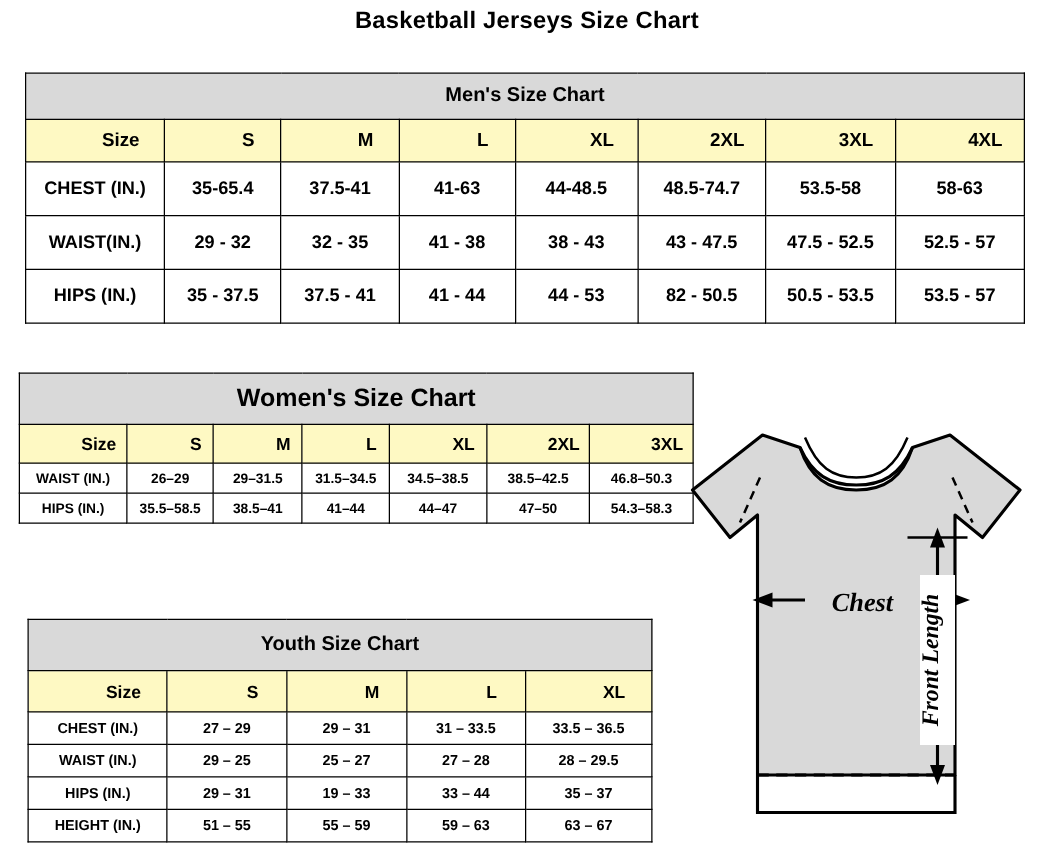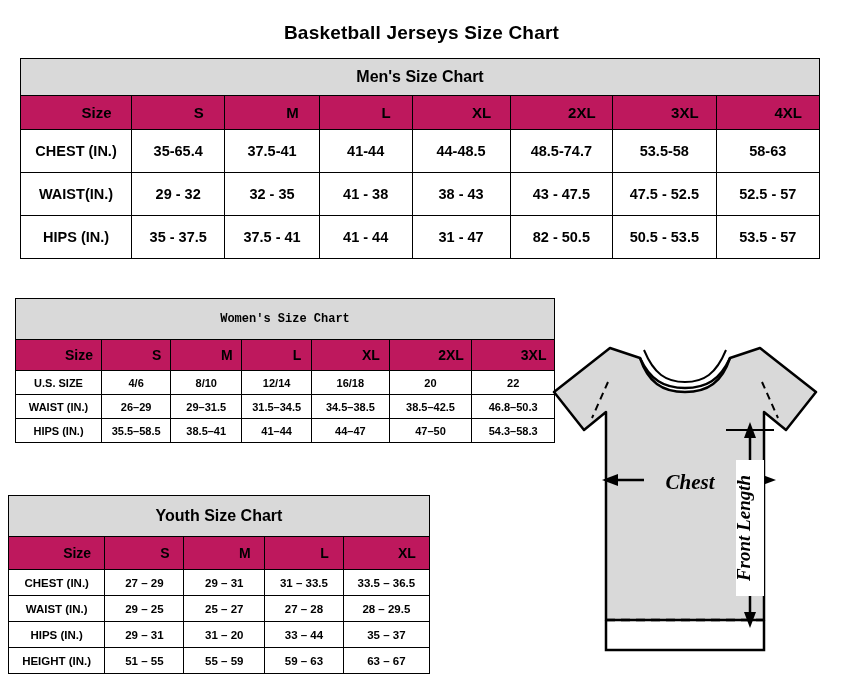--- a/index.html
+++ b/index.html
@@ -10,21 +10,21 @@
   body {
     width: 843px;
     height: 679px;
     position: relative;
     font-family: "Liberation Sans", sans-serif;
     color: #000000;
     overflow: hidden;
   }
   #page-title {
     position: absolute;
-    top: 22px;
+    top: 6px;
     left: 0;
     width: 843px;
     text-align: center;
     font-size: 19px;
     font-weight: bold;
     letter-spacing: 0.2px;
   }
 
   table.chart {
     border-collapse: collapse;
@@ -39,51 +39,51 @@
     background: #ffffff;
     padding: 0;
   }
   td.hdr-band {
     background: #d9d9d9 !important;
     font-size: 16px;
     font-weight: bold;
     margin-left: 46px;
   }
   tr.colhead td {
-    background: #be185d;
+    background: #fef9c3;
     padding-left: 41px;
   }
 
   
   #mens-chart {
     top: 58px;
     left: 20px;
     width: 800px;
   }
   #mens-chart td.hdr-band { height: 36px; font-size: 16px; }
   #mens-chart tr.colhead td { height: 33px; font-size: 15px; }
   #mens-chart tr.datarow td { height: 42px; font-size: 14.5px; }
   #mens-chart td.rowlabel { font-size: 13.5px; }
 
   
   #womens-chart {
     top: 298px;
     left: 15px;
     width: 540px;
   }
-  #womens-chart td.hdr-band { height: 40px; font-size: 12px; font-family: Liberation Mono, monospace; }
+  #womens-chart td.hdr-band { height: 40px; font-size: 20px; }
   #womens-chart tr.colhead td { height: 30px; font-size: 14px; }
   #womens-chart tr.datarow td { height: 23px; font-size: 11px; }
   #womens-chart td.rowlabel { font-size: 10.5px; }
 
   
   #youth-chart {
     top: 495px;
-    left: 8px;
-    width: 422px;
+    left: 22px;
+    width: 500px;
   }
   #youth-chart td.hdr-band { height: 40px; font-size: 16px; }
   #youth-chart tr.colhead td { height: 32px; font-size: 14px; }
   #youth-chart tr.datarow td { height: 25px; font-size: 11.5px; }
   #youth-chart td.rowlabel { font-size: 10.5px; }
 
   
   #jersey-diagram {
     position: absolute;
     left: 540px;
@@ -115,42 +115,42 @@
     <td style="width:98px">L</td>
     <td style="width:98px">XL</td>
     <td style="width:98px">2XL</td>
     <td style="width:100px">3XL</td>
     <td style="width:100px">4XL</td>
   </tr>
   <tr class="datarow">
     <td class="rowlabel">CHEST (IN.)</td>
     <td>35-65.4</td>
     <td>37.5-41</td>
-    <td>41-44</td>
+    <td>41-63</td>
     <td>44-48.5</td>
     <td>48.5-74.7</td>
     <td>53.5-58</td>
     <td>58-63</td>
   </tr>
   <tr class="datarow">
     <td class="rowlabel">WAIST(IN.)</td>
     <td>29 - 32</td>
     <td>32 - 35</td>
     <td>41 - 38</td>
     <td>38 - 43</td>
     <td>43 - 47.5</td>
     <td>47.5 - 52.5</td>
     <td>52.5 - 57</td>
   </tr>
   <tr class="datarow">
     <td class="rowlabel">HIPS (IN.)</td>
     <td>35 - 37.5</td>
     <td>37.5 - 41</td>
     <td>41 - 44</td>
-    <td>31 - 47</td>
+    <td>44 - 53</td>
     <td>82 - 50.5</td>
     <td>50.5 - 53.5</td>
     <td>53.5 - 57</td>
   </tr>
 </tbody>
   </table>
 
 <table class="chart" id="womens-chart">
   <tbody>
       <tr>
@@ -159,29 +159,20 @@
   <tr class="colhead">
     <td style="width:84px">Size</td>
     <td style="width:72px">S</td>
     <td style="width:72px">M</td>
     <td style="width:76px">L</td>
     <td style="width:80px">XL</td>
     <td style="width:78px">2XL</td>
     <td style="width:78px">3XL</td>
   </tr>
   <tr class="datarow">
-    <td class="rowlabel">U.S. SIZE</td>
-    <td>4/6</td>
-    <td>8/10</td>
-    <td>12/14</td>
-    <td>16/18</td>
-    <td>20</td>
-    <td>22</td>
-  </tr>
-  <tr class="datarow">
     <td class="rowlabel">WAIST  (IN.)</td>
     <td>26–29</td>
     <td>29–31.5</td>
     <td>31.5–34.5</td>
     <td>34.5–38.5</td>
     <td>38.5–42.5</td>
     <td>46.8–50.3</td>
   </tr>
   <tr class="datarow">
     <td class="rowlabel">HIPS  (IN.)</td>
@@ -217,21 +208,21 @@
   <tr class="datarow">
     <td class="rowlabel">WAIST  (IN.)</td>
     <td>29 – 25</td>
     <td>25 – 27</td>
     <td>27 – 28</td>
     <td>28 – 29.5</td>
   </tr>
   <tr class="datarow">
     <td class="rowlabel">HIPS  (IN.)</td>
     <td>29 – 31</td>
-    <td>31 – 20</td>
+    <td>19 – 33</td>
     <td>33 – 44</td>
     <td>35 – 37</td>
   </tr>
   <tr class="datarow">
     <td class="rowlabel">HEIGHT  (IN.)</td>
     <td>51 – 55</td>
     <td>55 – 59</td>
     <td>59 – 63</td>
     <td>63 – 67</td>
   </tr>

